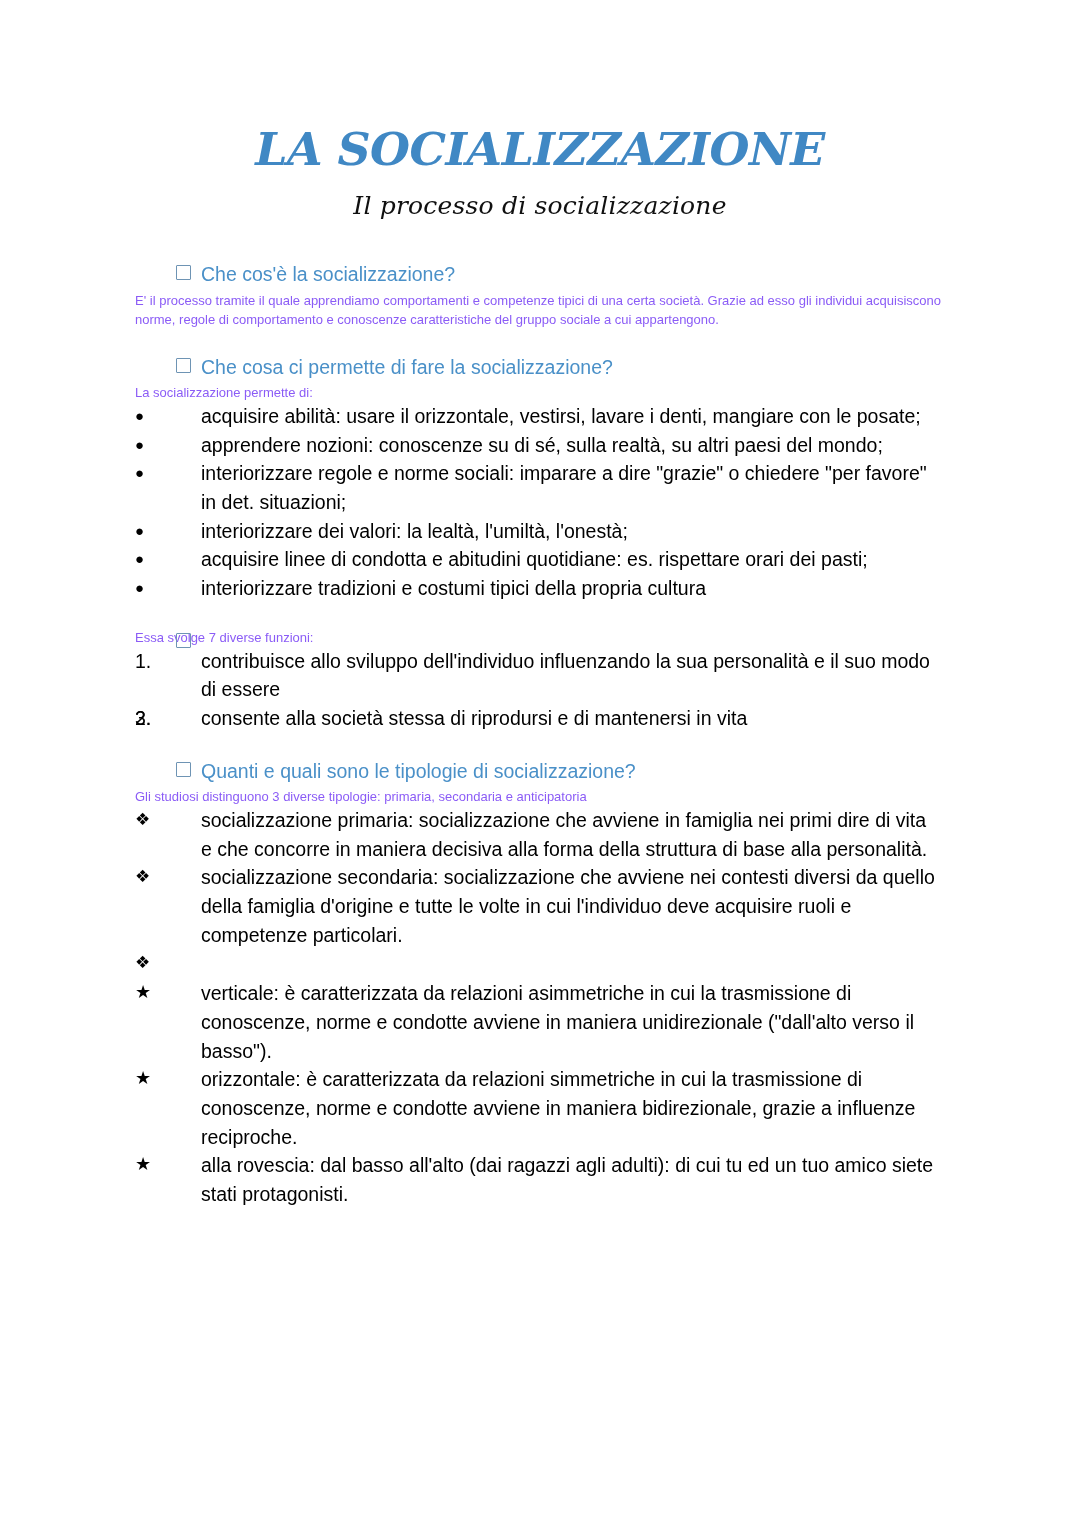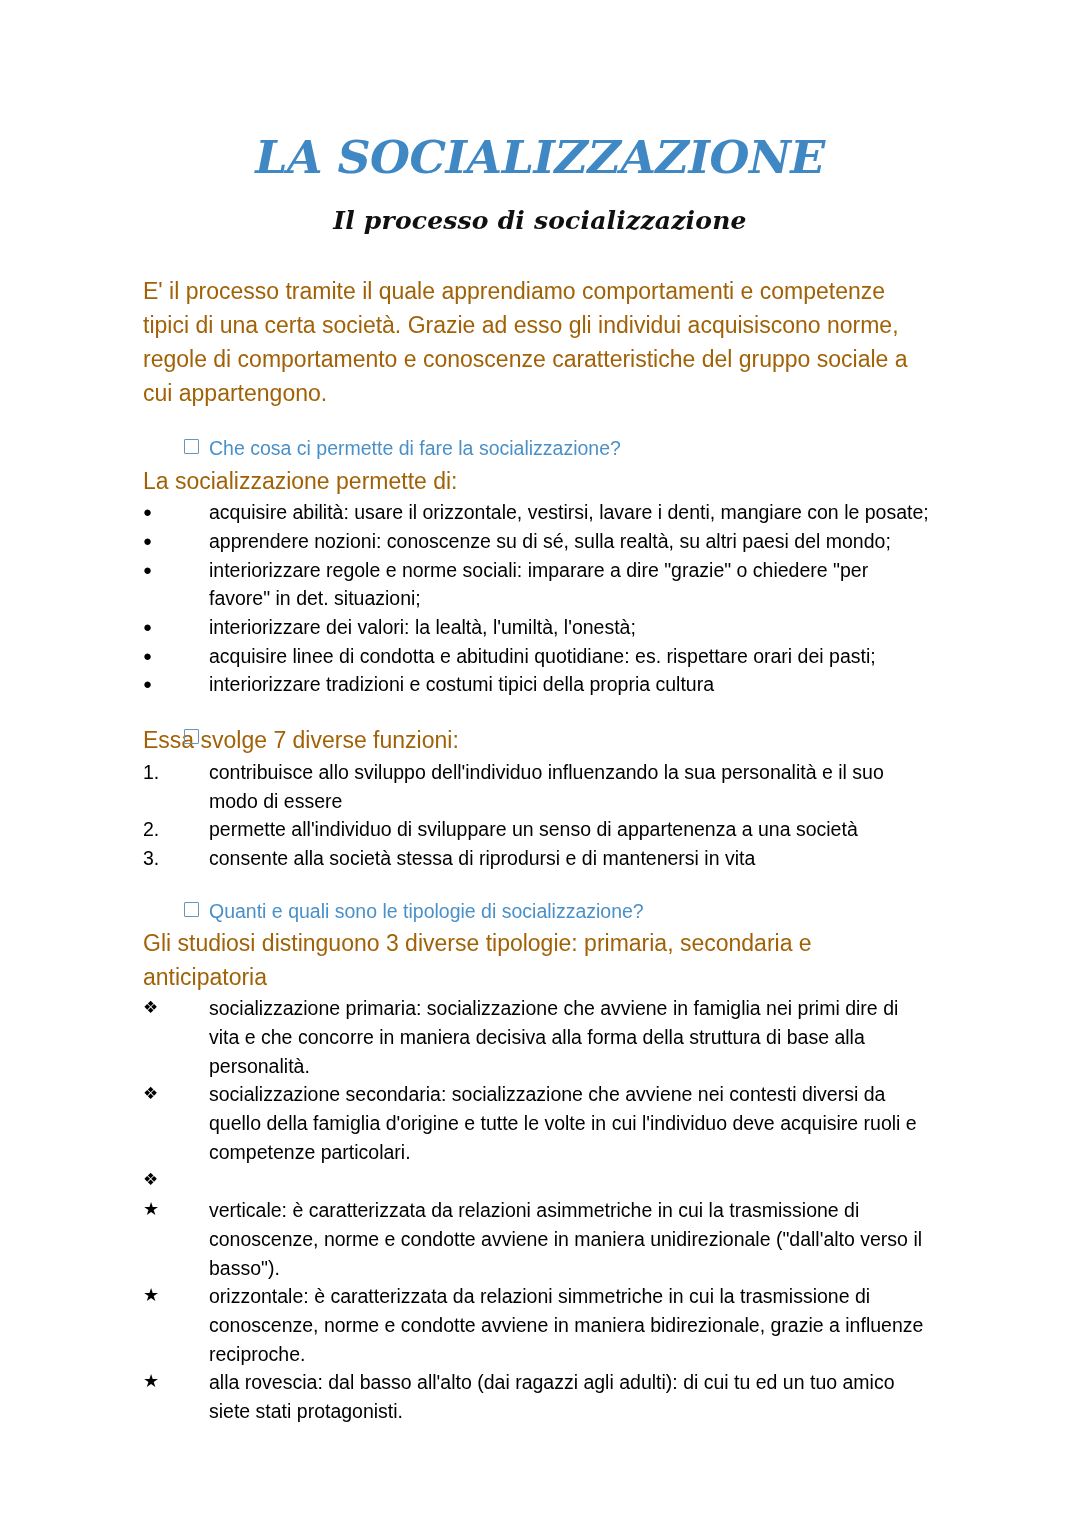--- a/index.html
+++ b/index.html
@@ -14,21 +14,21 @@
     color: #000000;
     overflow: hidden;
     position: relative;
   }
 
   .page {
     position: relative;
     width: 1080px;
     height: 1330px;
     box-sizing: border-box;
-    padding: 16px;
+    padding: 8px;
   }
 
   
   .title-block {
     text-align: center;
     padding-top: 118px;
   }
   .doc-title {
     font-family: "DejaVu Serif", "Liberation Serif", serif;
     font-weight: 700;
@@ -36,25 +36,25 @@
     font-size: 45px;
     letter-spacing: -0.5px;
     color: #4088c4;
     line-height: 1.05;
     margin: 0;
     white-space: nowrap;
     transform: scaleX(1.02);
   }
   .doc-subtitle {
     font-family: "DejaVu Serif", "Liberation Serif", serif;
-    font-weight: 700;
+    font-weight: 400;
     font-style: italic;
     font-size: 25px;
     color: #101010;
-    margin: 7px;
+    margin: 0;
     padding-top: 18px;
     letter-spacing: 0.2px;
   }
 
   
   .content {
     position: relative;
     margin-top: 40px;
     padding-left: 127px;
     padding-right: 130px;
@@ -88,22 +88,22 @@
   }
   .section-heading .heading-text {
     display: inline-block;
     margin-left: 25px;
   }
 
   
   .para {
     margin: 0;
     padding: 0;
-    color: #a16207;
-    font-size: 23px;
+    color: #8b5cf6;
+    font-size: 13px;
     line-height: 1.47;
   }
 
   
   ul.list, ol.list {
     margin: 0;
     padding: 0;
     list-style: none;
   }
   ul.list li, ol.list li {
@@ -157,20 +157,24 @@
 <div class="page">
 
   <div class="title-block">
     <div class="doc-title">LA SOCIALIZZAZIONE</div>
     <div class="doc-subtitle">Il processo di socializzazione</div>
   </div>
 
   <div class="content">
 
     <div class="section">
+      <div class="section-heading">
+        <span class="checkbox-icon"></span>
+        <span class="heading-text">Che cos'è la socializzazione?</span>
+      </div>
       <p class="para">E' il processo tramite il quale apprendiamo comportamenti e competenze tipici di una certa società. Grazie ad esso gli individui acquisiscono norme, regole di comportamento e conoscenze caratteristiche del gruppo sociale a cui appartengono.</p>
     </div>
 
     <div class="gap-md"></div>
 
     <div class="section">
       <div class="section-heading">
         <span class="checkbox-icon"></span>
         <span class="heading-text">Che cosa ci permette di fare la socializzazione?</span>
       </div>
@@ -210,21 +214,20 @@
         <span class="checkbox-icon"></span>
       </div>
       <p class="para">Essa svolge 7 diverse funzioni:</p>
       <ol class="list list-num">
         <li>
           <span class="marker">1.</span>
           <span>contribuisce allo sviluppo dell'individuo influenzando la sua personalità e il suo modo di essere</span>
         </li>
         <li>
           <span class="marker">2.</span>
-          <span>permette all'individuo di sviluppare un senso di appartenenza a una società</span>
         </li>
         <li>
           <span class="marker">3.</span>
           <span>consente alla società stessa di riprodursi e di mantenersi in vita</span>
         </li>
       </ol>
     </div>
 
     <div class="gap-md"></div>
 

